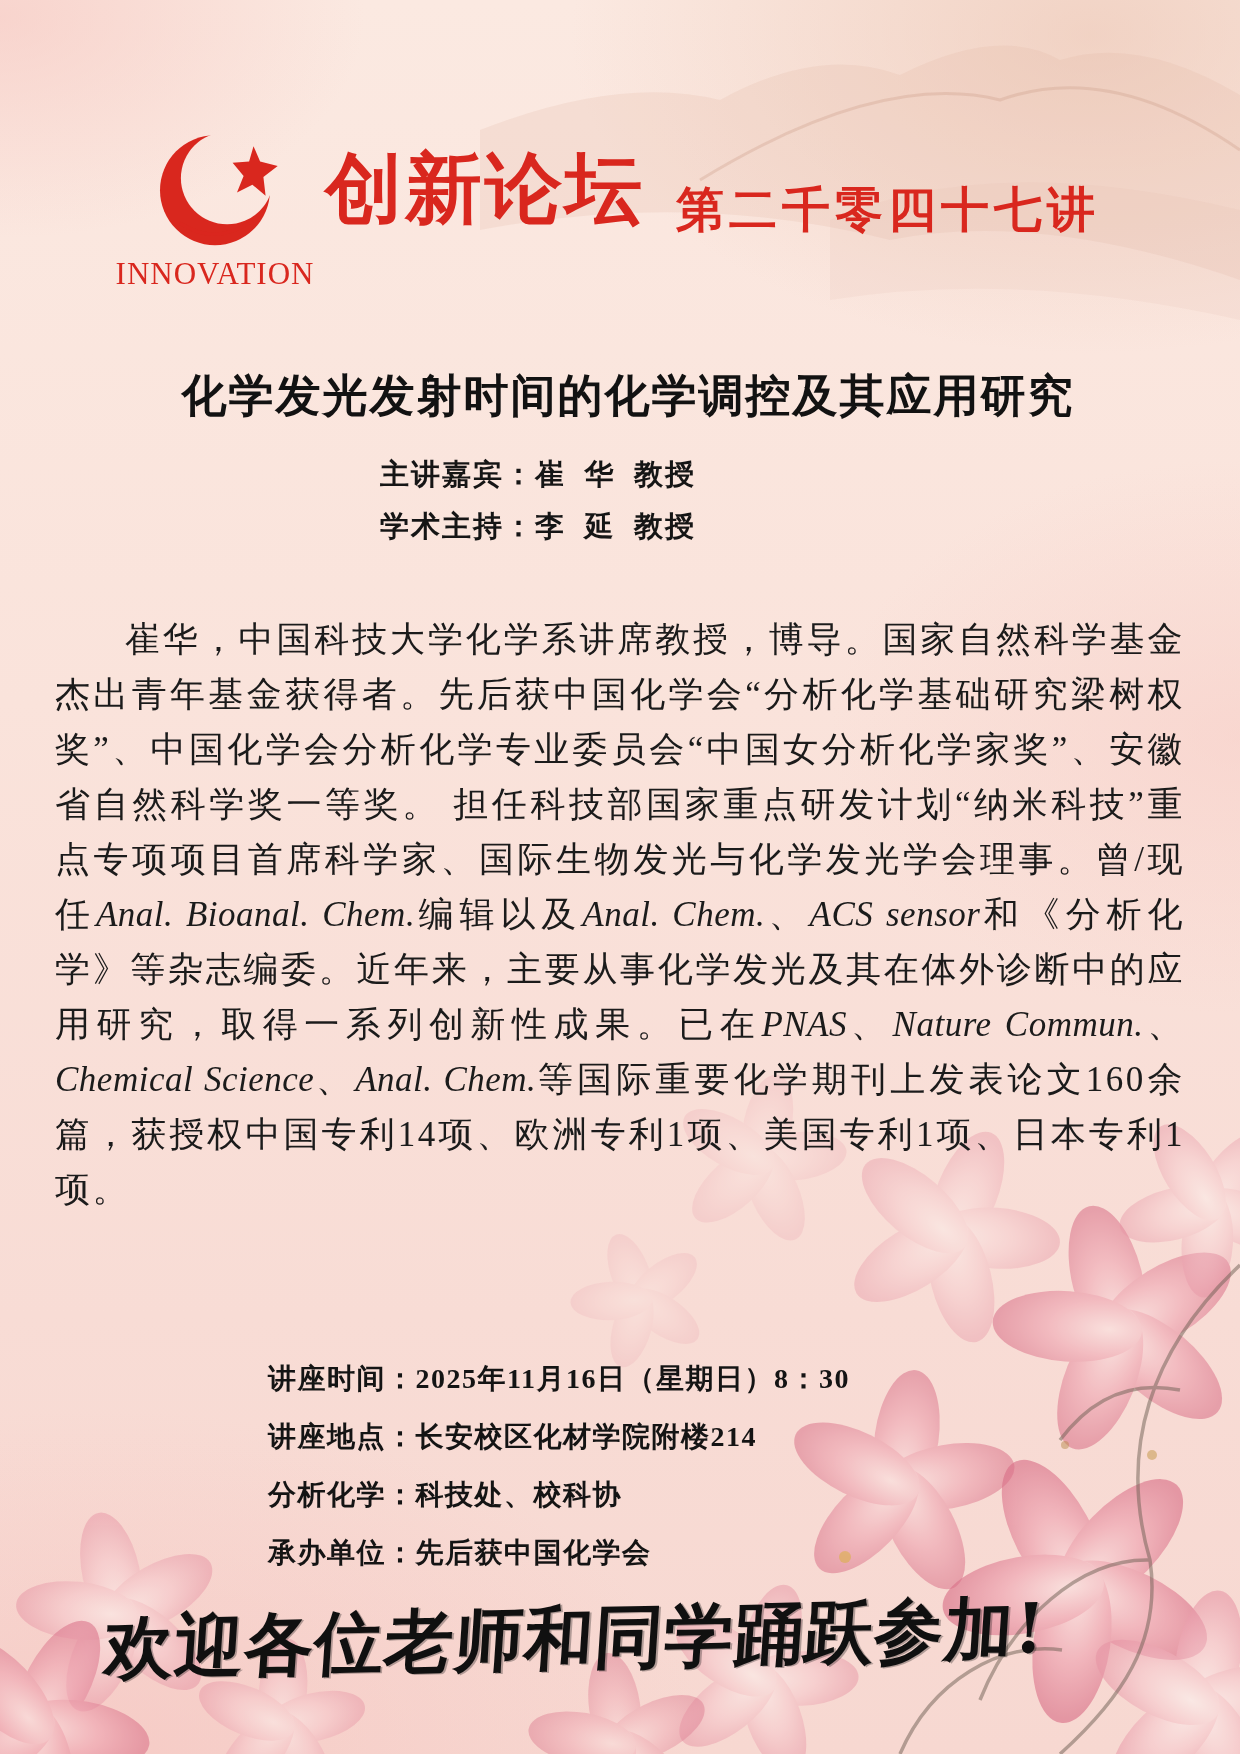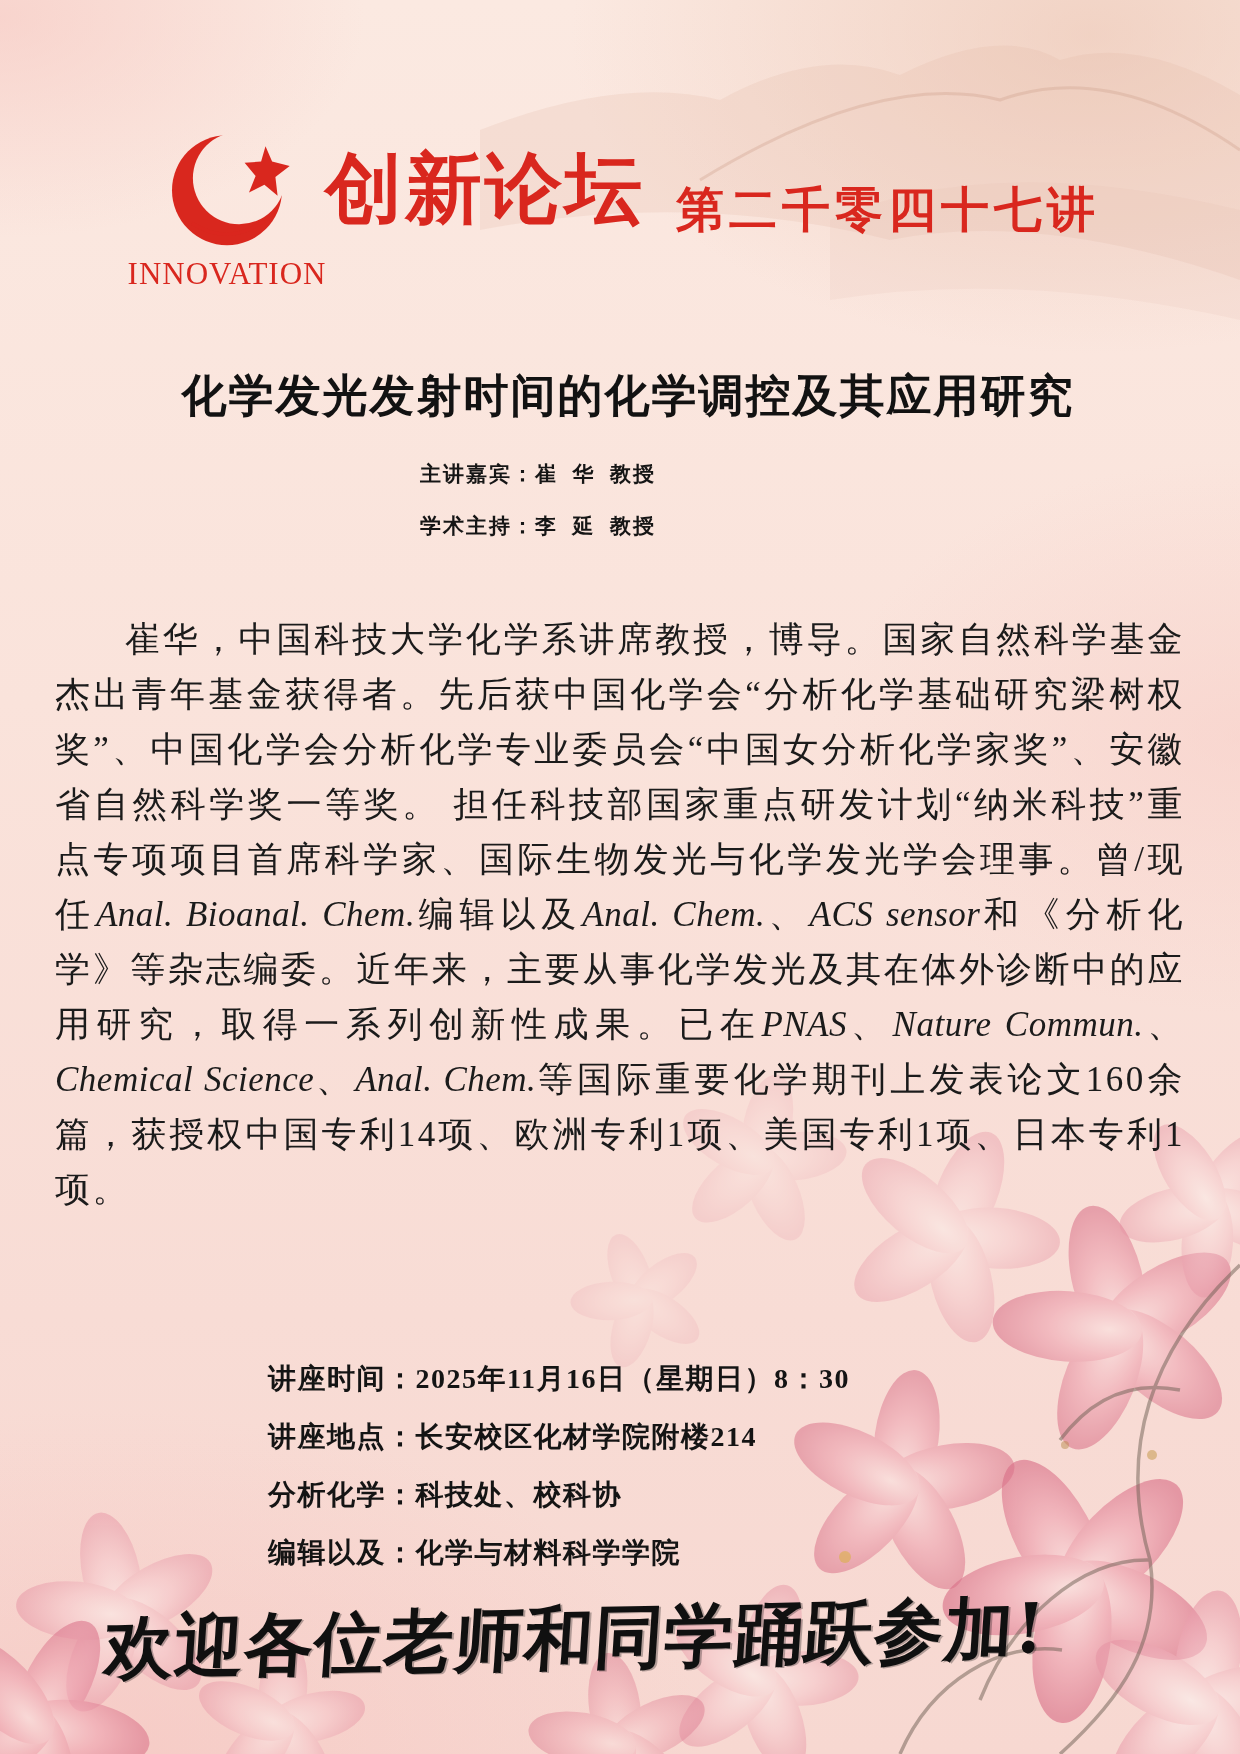--- a/index.html
+++ b/index.html
@@ -17,21 +17,21 @@
     background:
       radial-gradient(60% 26% at 88% 2%, rgba(233,192,172,.55), transparent 70%),
       radial-gradient(42% 18% at 0% 1%, rgba(246,198,192,.6), transparent 70%),
       radial-gradient(46% 22% at 100% 42%, rgba(247,203,197,.5), transparent 72%),
       radial-gradient(70% 28% at 8% 100%, rgba(245,193,189,.55), transparent 70%),
       linear-gradient(180deg,#fbe9e1 0%,#fae3db 40%,#f8dcd5 75%,#f7d8d1 100%);
     color:var(--ink);
   }
   .art{position:absolute;inset:0;width:100%;height:100%;pointer-events:none;}
   
-  .logo{position:absolute;left:112px;top:122px;width:230px;text-align:center;}
+  .logo{position:absolute;left:100px;top:122px;width:230px;text-align:center;}
   .logo svg{display:block;margin:0 auto;}
   .logo-text{
     margin-top:2px;
     font-family:"Liberation Serif",serif;
     font-size:31px;letter-spacing:1px;color:var(--accent);
   }
   
   .forum-title{
     position:absolute;left:325px;top:146px;
     font-family:"Liberation Sans",sans-serif;
@@ -52,21 +52,21 @@
     color:#121212;
   }
   
   .speakers{
     position:absolute;left:0;right:0;top:448px;
     display:flex;flex-direction:column;align-items:center;
   }
   .speakers .inner{position:relative;left:-82px;width:fit-content;}
   .speaker-line{
     white-space:pre;
-    font-weight:bold;font-size:21px;line-height:52px;
+    font-weight:bold;font-size:29px;line-height:52px;
     letter-spacing:2px;color:#151515;
   }
   
   .bio{
     position:absolute;left:55px;right:55px;top:612px;
     margin:0;
     font-size:35px;line-height:55px;letter-spacing:2.5px;
     text-align:justify;text-indent:2em;color:#1b1b1b;
   }
   .bio .it{font-style:italic;letter-spacing:0.5px;}
@@ -175,20 +175,20 @@
       <div class="speaker-line">学术主持：李  延  教授</div>
     </div>
   </div>
 
   <p class="bio"><span>崔华，中国科技大学化学系讲席教授，博导。国家自然科学基金杰出青年基金获得者。先后获中国化学会“分析化学基础研究梁树权奖”、中国化学会分析化学专业委员会“中国女分析化学家奖”、安徽省自然科学奖一等奖。 担任科技部国家重点研发计划“纳米科技”重点专项项目首席科学家、国际生物发光与化学发光学会理事。曾/现任</span><span class="it">Anal. Bioanal. Chem.</span><span>编辑以及</span><span class="it">Anal. Chem.</span><span>、</span><span class="it">ACS sensor</span><span>和《分析化学》等杂志编委。近年来，主要从事化学发光及其在体外诊断中的应用研究，取得一系列创新性成果。已在</span><span class="it">PNAS</span><span>、</span><span class="it">Nature Commun.</span><span>、</span><span class="it">Chemical Science</span><span>、</span><span class="it">Anal. Chem.</span><span>等国际重要化学期刊上发表论文160余篇，获授权中国专利14项、欧洲专利1项、美国专利1项、日本专利1项。</span></p>
 
   <div class="info">
     <div>讲座时间：2025年11月16日（星期日）8：30</div>
     <div>讲座地点：长安校区化材学院附楼214</div>
     <div>分析化学：科技处、校科协</div>
-    <div>编辑以及：化学与材料科学学院</div>
+    <div>承办单位：先后获中国化学会</div>
   </div>
 
   <div class="welcome">
     <span class="shift">欢迎各位老师和同学踊跃参加!</span>
   </div>
 
 </div>
 
 </body></html>

